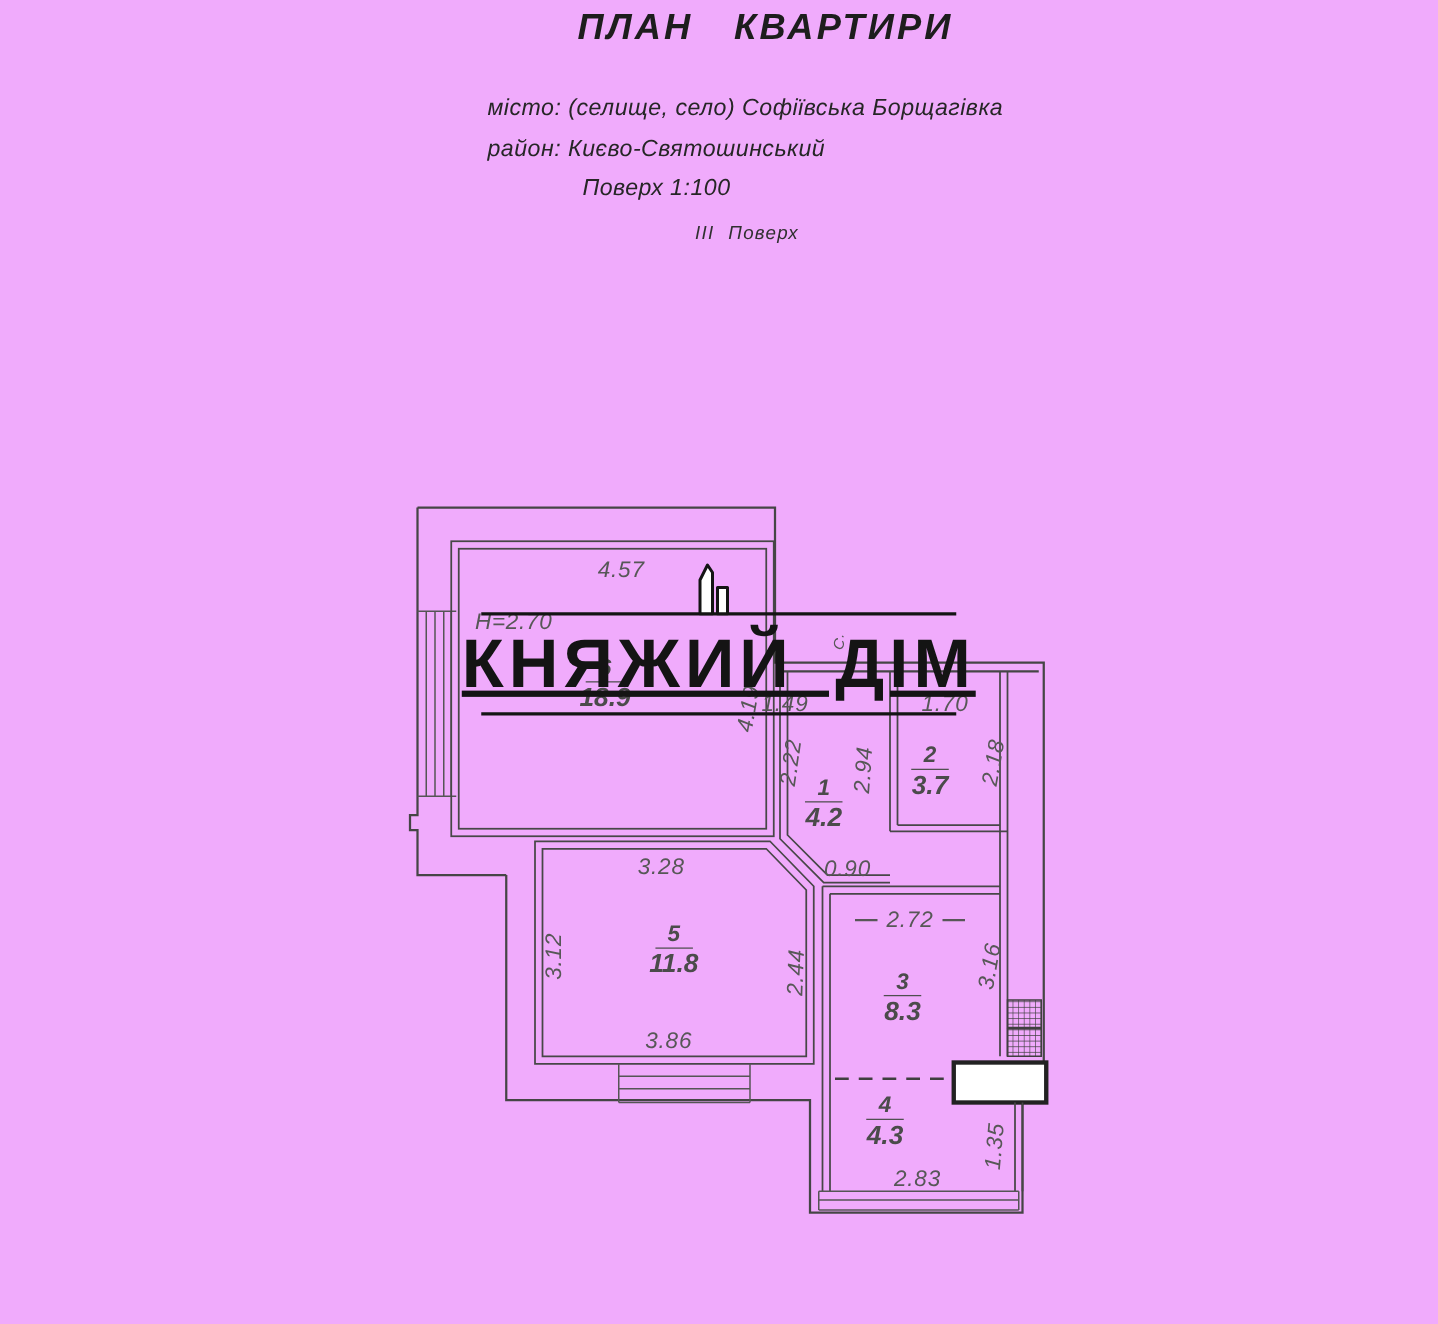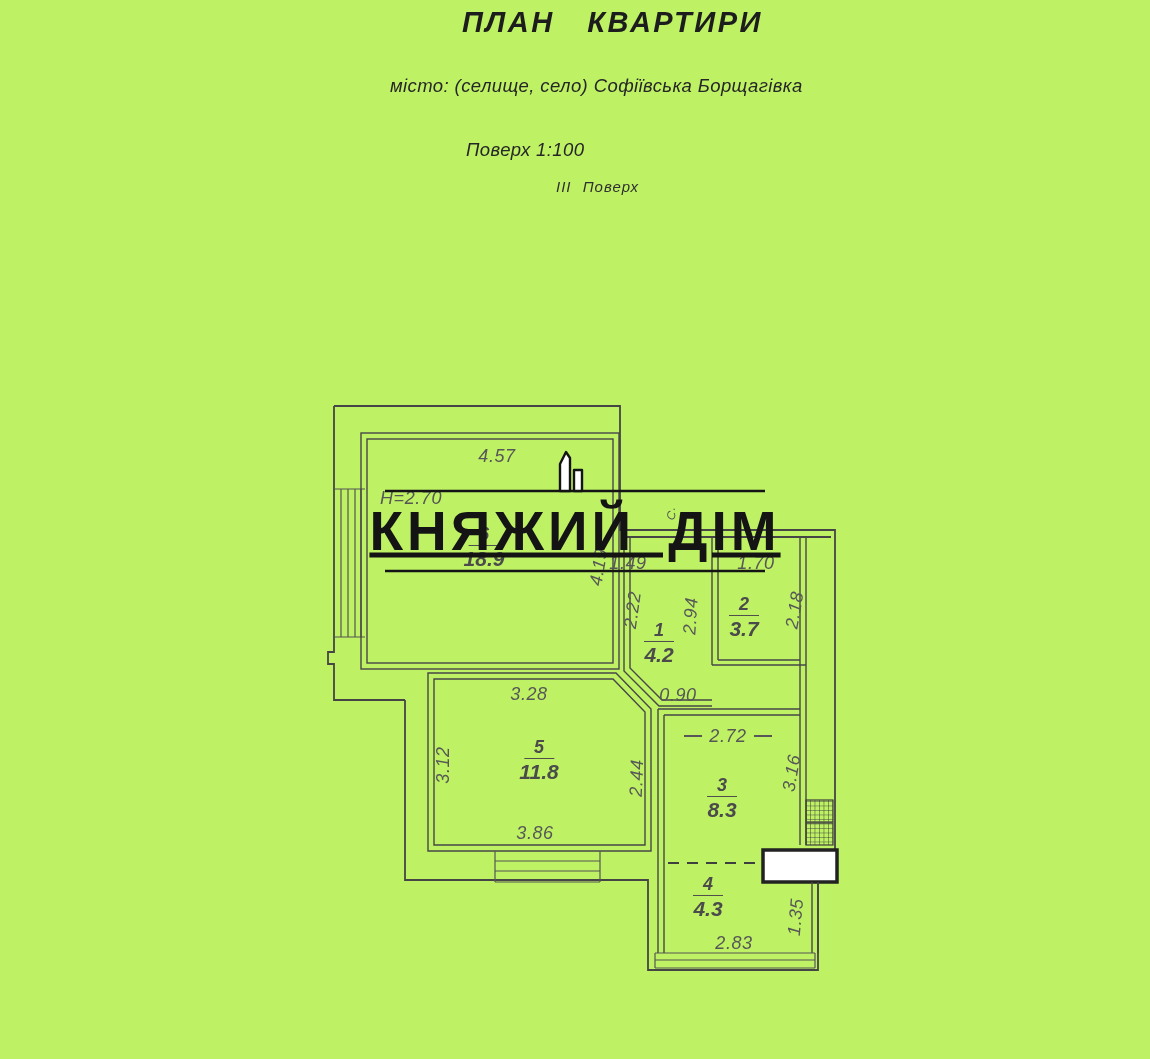--- a/index.html
+++ b/index.html
@@ -1,16 +1,16 @@
 <!DOCTYPE html>
 <html><head>
 <meta charset="utf-8">
 <style>
   html,body{margin:0;padding:0;background:#ffffff;}
-  .page{position:relative;width:1150px;height:1059px;background:#bef264;overflow:hidden;
+  .page{position:relative;width:1150px;height:1059px;background:#f0abfc;overflow:hidden;
         font-family:"Liberation Sans", sans-serif;}
   .abs{position:absolute;}
   .ctr{transform:translate(-50%,-50%);}
   
   .hdr{color:#262626;font-style:italic;white-space:nowrap;}
   .title{font-size:29px;font-weight:700;letter-spacing:2.5px;word-spacing:22px;color:#1d1d1d;}
   .hline{font-size:18.5px;font-weight:500;letter-spacing:.4px;}
   .floor{font-size:15px;font-weight:500;color:#303030;letter-spacing:1px;word-spacing:6px;}
   
   .dim{color:#575757;font-style:italic;font-size:18px;font-weight:500;letter-spacing:.6px;white-space:nowrap;z-index:3;}
@@ -26,20 +26,21 @@
   svg.plan{position:absolute;left:0;top:0;z-index:2;}
   svg.wmsvg{position:absolute;left:0;top:0;z-index:6;}
 </style>
 </head>
 <body>
 
 <div class="page">
 
   <div class="abs hdr title" style="left:462px;top:6px;">ПЛАН КВАРТИРИ</div>
   <div class="abs hdr hline" style="left:390px;top:75px;">місто: (селище, село) Софіївська Борщагівка</div>
+  <div class="abs hdr hline" style="left:390px;top:108px;">район: Києво-Святошинський</div>
   <div class="abs hdr hline" style="left:466px;top:139px;">Поверх 1:100</div>
   <div class="abs hdr floor" style="left:556px;top:178px;">III Поверх</div>
 
   <svg class="plan" width="1150" height="1059" viewBox="0 0 1150 1059">
     <defs>
       <pattern id="xhatch" width="4.5" height="4.5" patternUnits="userSpaceOnUse">
         <path d="M0,0 L0,4.5 M0,0 L4.5,0" stroke="#3f3f3f" stroke-width="1" fill="none"></path>
       </pattern>
     </defs>
 

